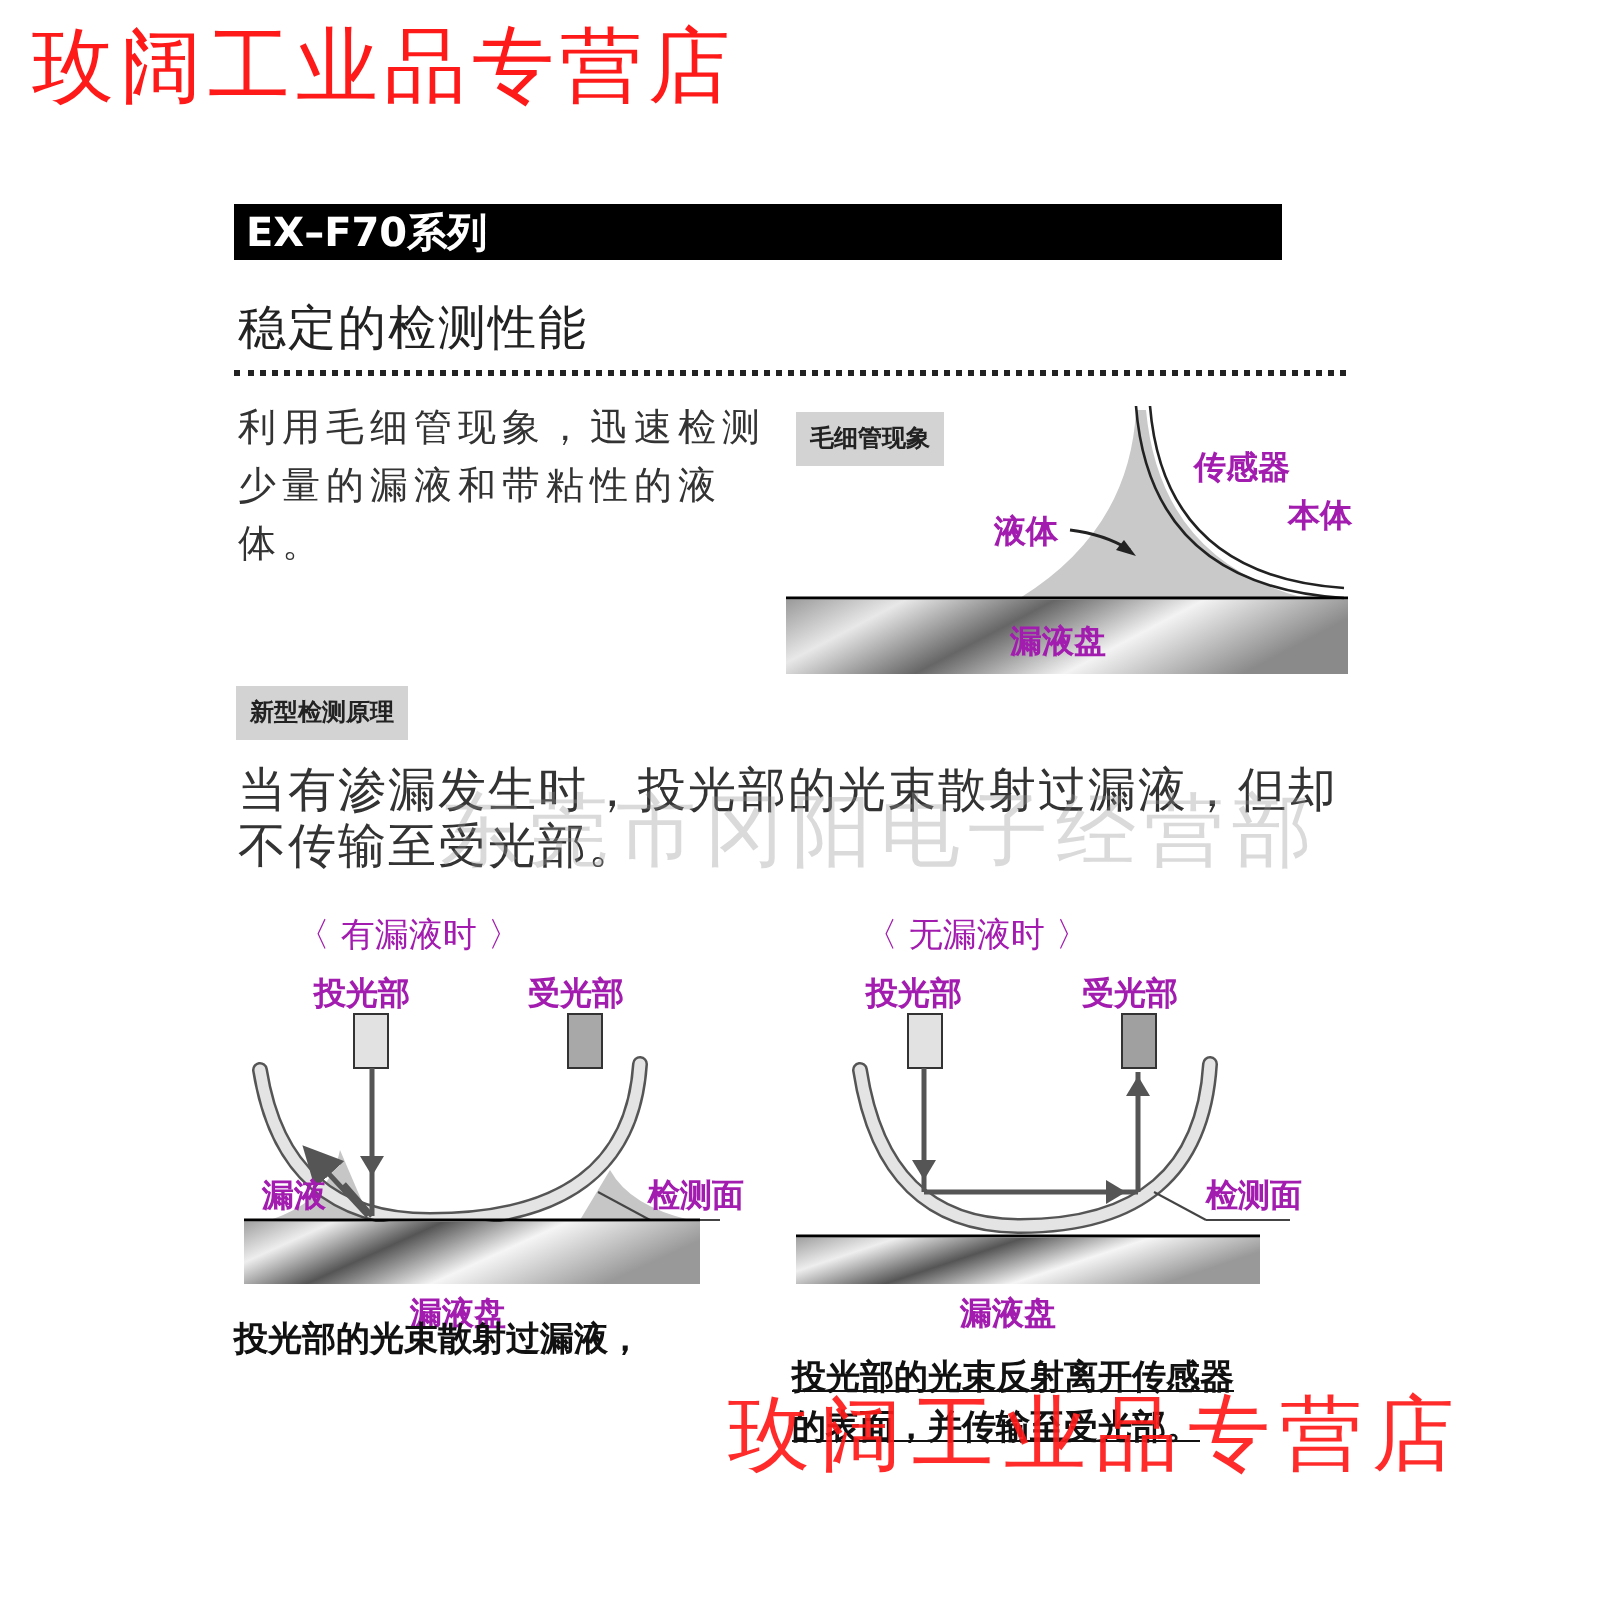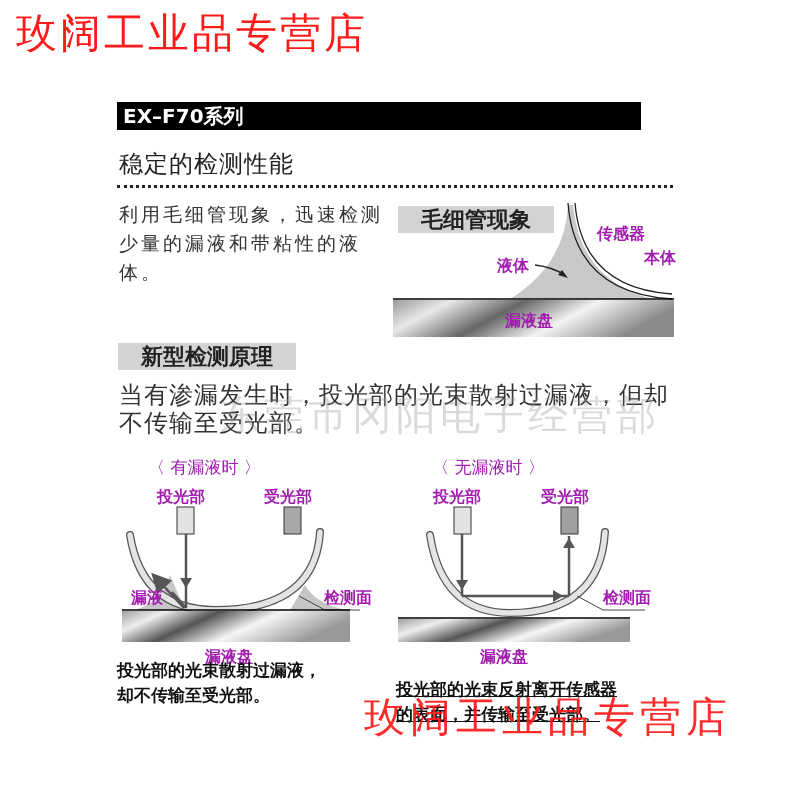--- a/index.html
+++ b/index.html
@@ -21,21 +21,21 @@
     .section-title {
       left:119px; top:148px; font-size:24px; color:#222; line-height:32px; letter-spacing:1px;
     }
     .dotted {
       left:117px; top:185px; width:556px; height:0; border-top:3px dotted #222;
     }
     .intro {
       left:119px; top:200px; width:270px; font-size:19px; line-height:29px; color:#333; letter-spacing:3px;
     }
     .tag {
-      background:#d3d3d3; font-weight:bold; color:#222; font-size:22px; line-height:27px; padding:0 23px;
+      background:#d3d3d3; font-weight:bold; color:#222; font-size:12px; line-height:27px; padding:0 7px;
     }
     .tag-capillary { left:398px; top:206px; }
     .tag-principle { left:118px; top:343px; }
     .principle-text {
       left:119px; top:381px; width:570px; font-size:24px; line-height:28px; color:#333; letter-spacing:1px;
     }
     .watermark-gray {
       left:180px; top:388px; font-size:40px; color:rgba(150,150,150,0.35); letter-spacing:4px; white-space:nowrap;
       font-family:Liberation Sans, sans-serif;
       margin-left:40px;
@@ -166,20 +166,19 @@
   <line x1="208" y1="110" x2="270" y2="110" stroke="#444" stroke-width="1"></line>
 
   <line x1="3" y1="118" x2="235" y2="118" stroke="#000" stroke-width="1.5"></line>
   <rect x="3" y="119" width="232" height="23" fill="url(#trayGrad3)"></rect>
 </svg>
 <div class="abs lbl" style="left:603px;top:588px;">检测面</div>
 <div class="abs lbl" style="left:480px;top:647px;">漏液盘</div>
 
 <div class="abs caption" style="left:117px;top:658px;">
   <div>投光部的光束散射过漏液，</div>
-  <div>却不传输至受光部。</div>
 </div>
 <div class="abs caption" style="left:396px;top:677px;text-decoration:underline;">
   <div>投光部的光束反射离开传感器</div>
   <div>的表面，并传输至受光部。</div>
 </div>
 
 <div class="abs shop-bottom">玫阔工业品专营店</div>
 
 </body></html>

